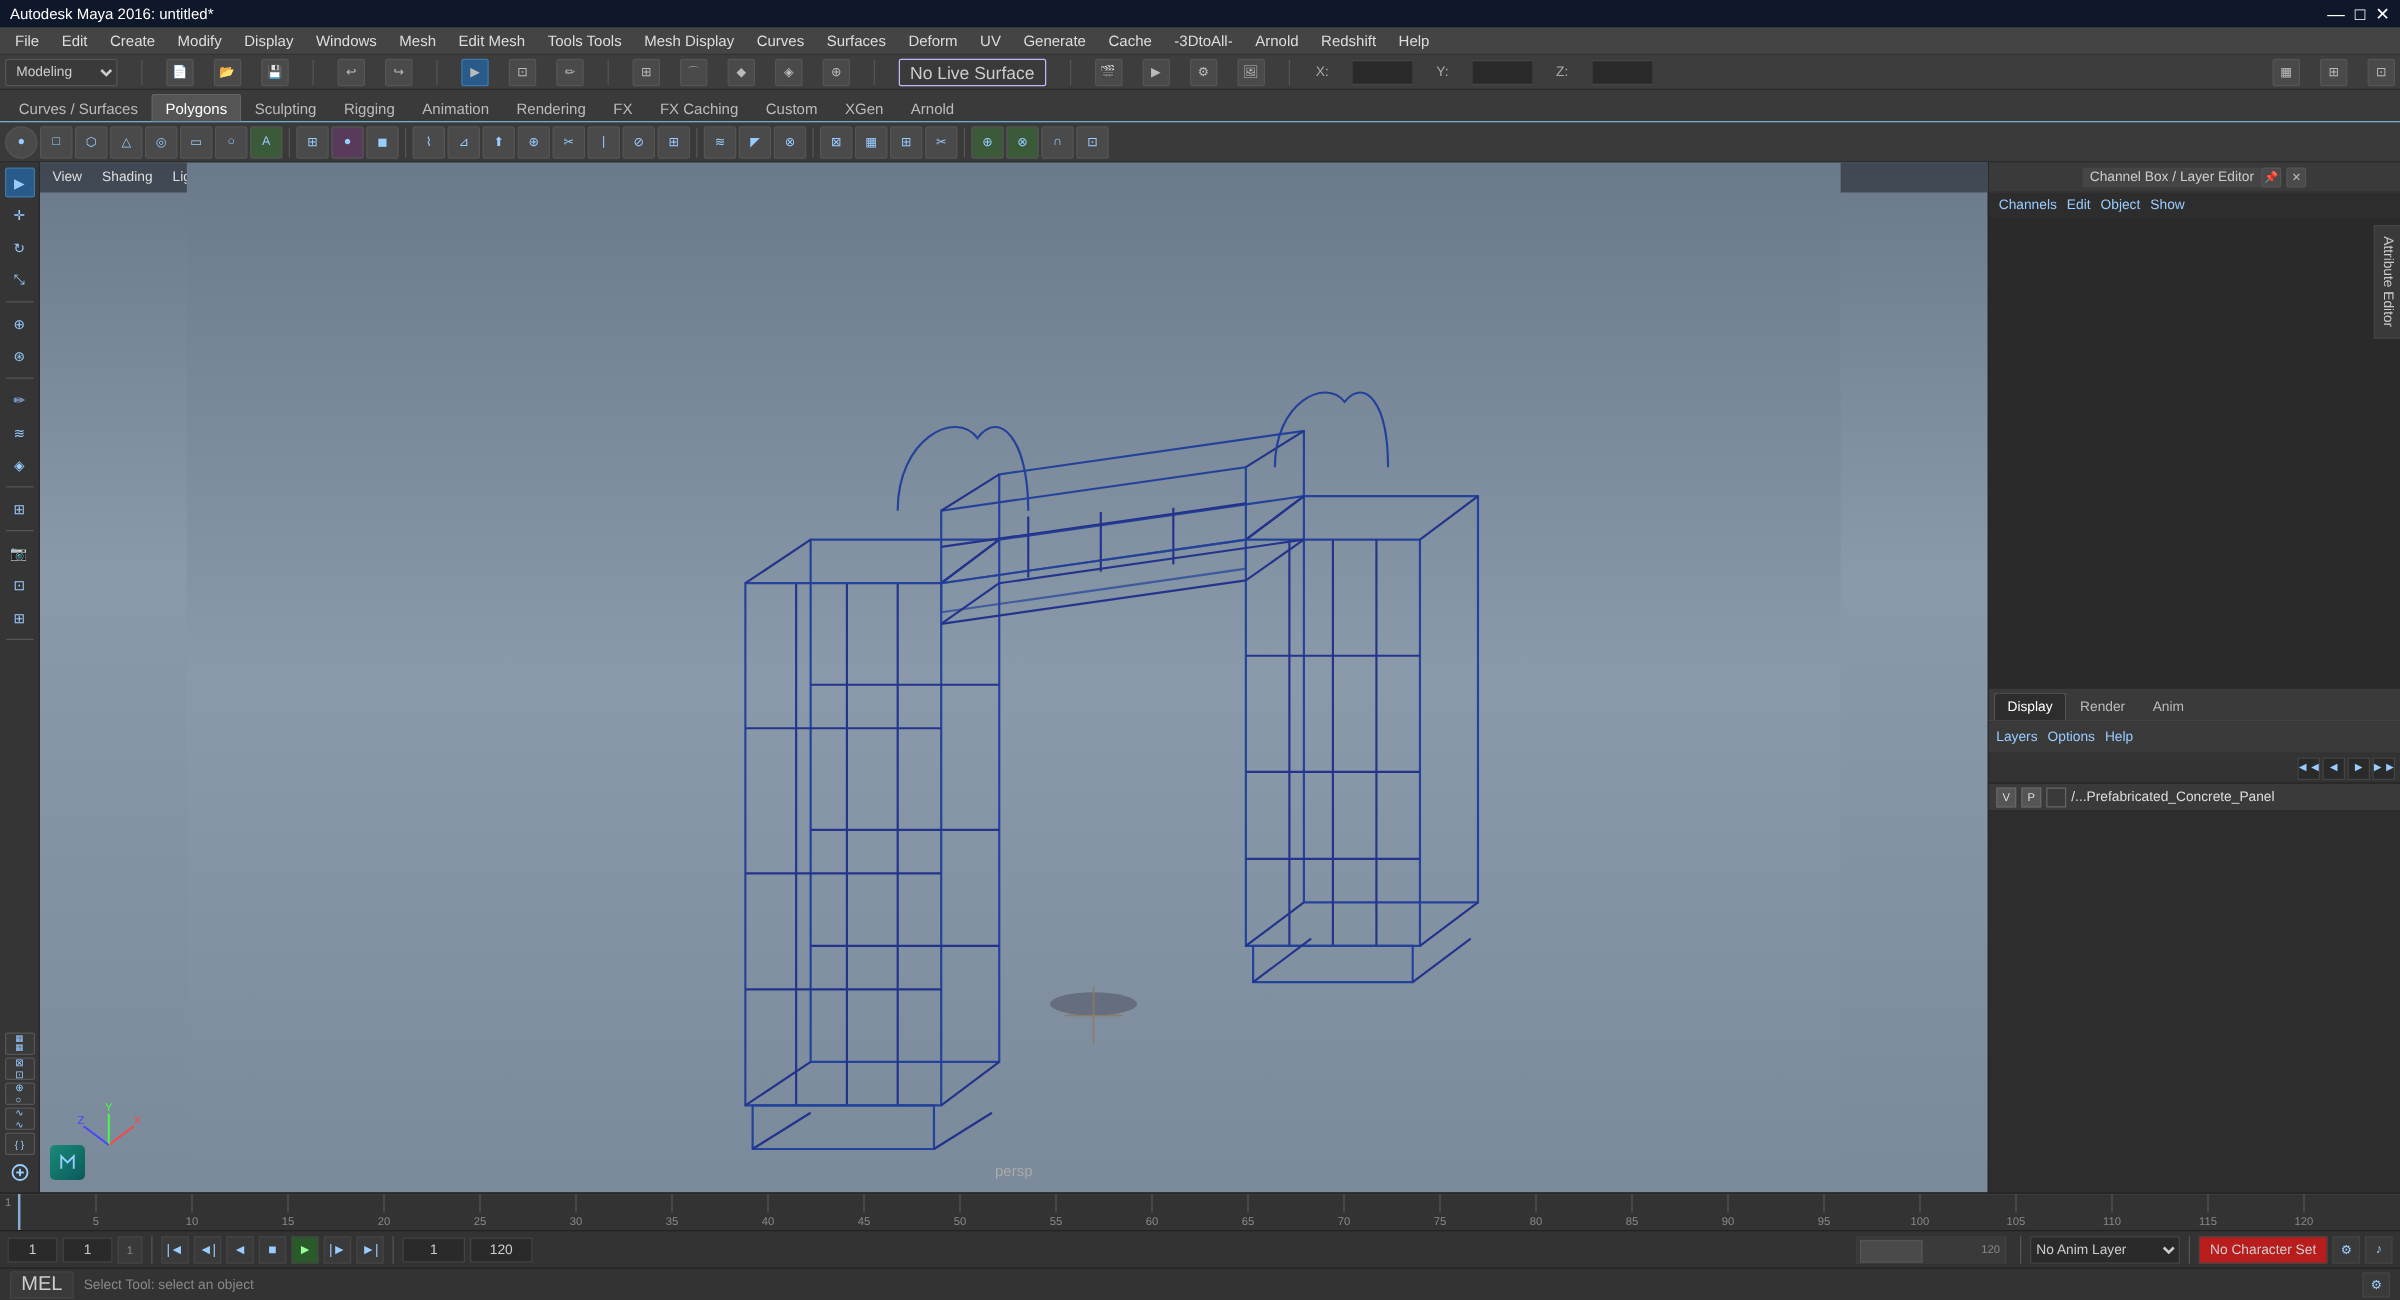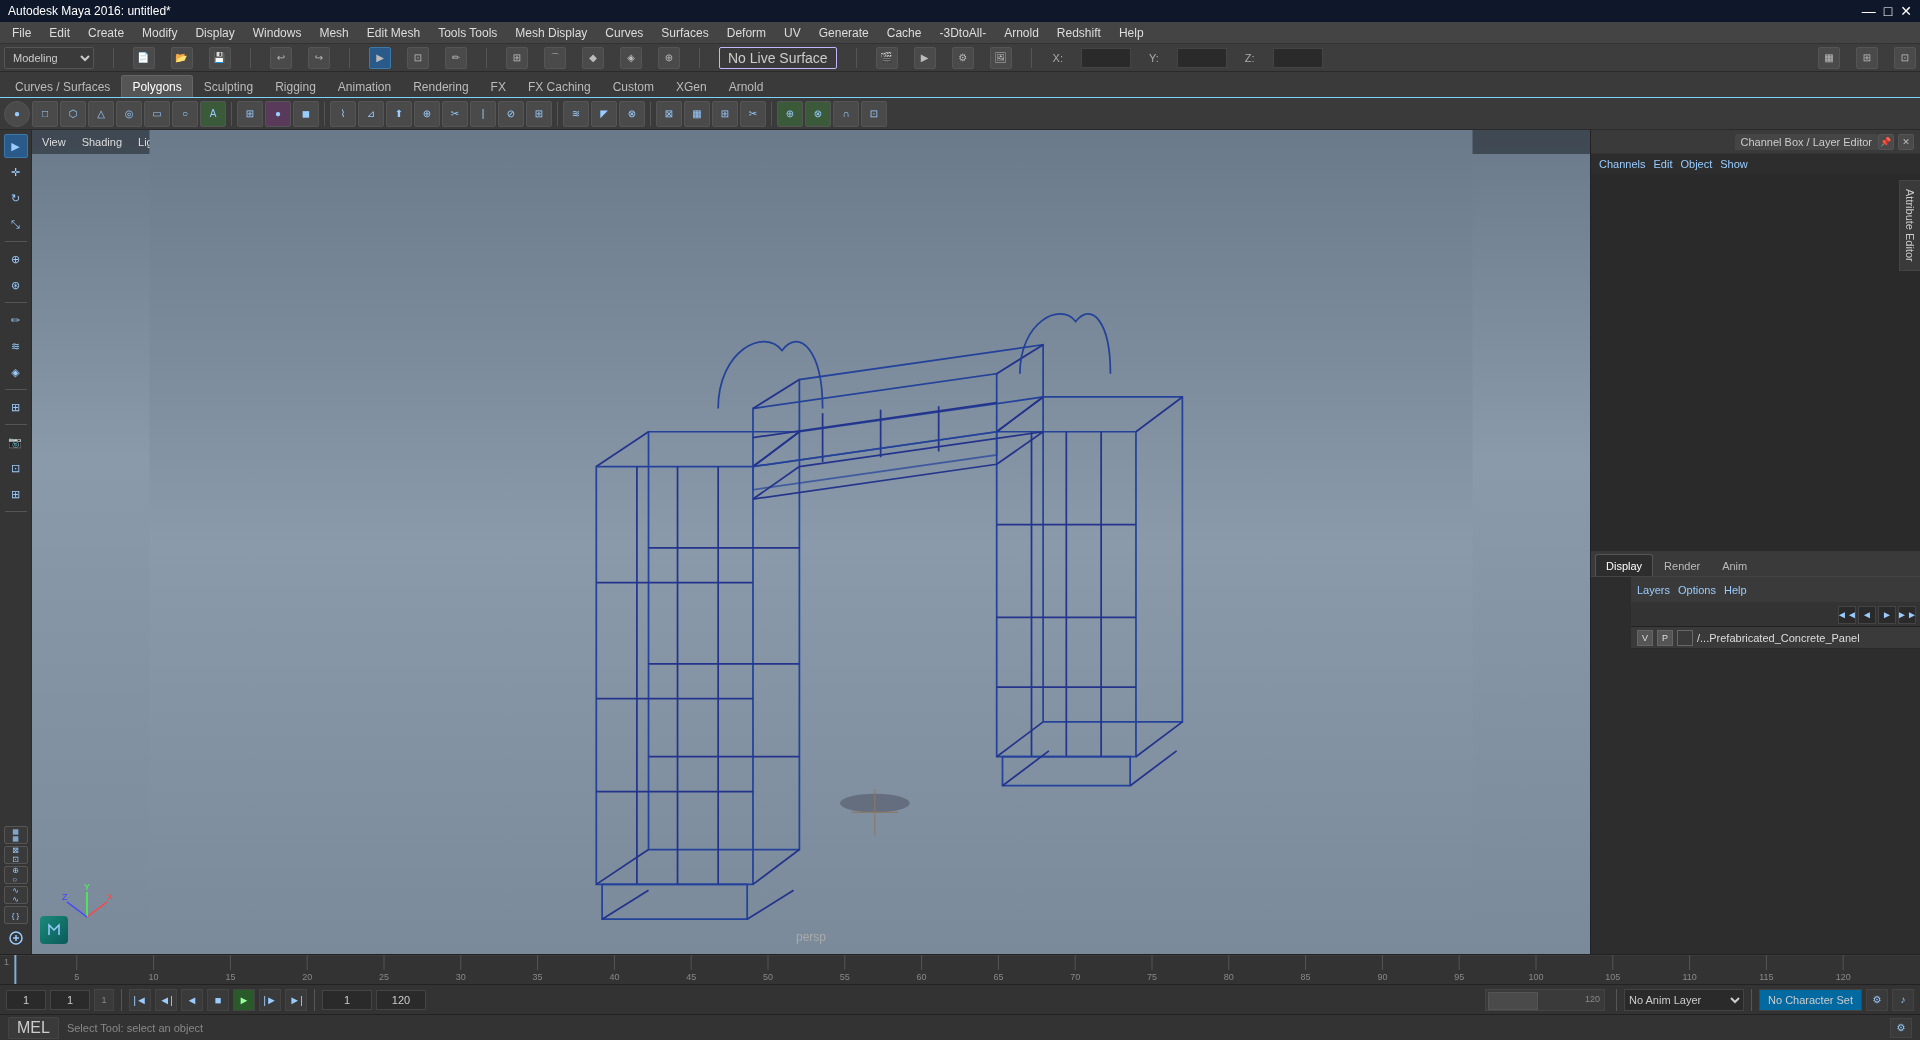--- a/index.html
+++ b/index.html
@@ -174,21 +174,21 @@
     }
     .disp-tab {
       height: 22px; padding: 0 10px; cursor: pointer; font-size: 11px;
       display: flex; align-items: center; color: #bbb;
       border: 1px solid transparent; border-bottom: none;
       border-radius: 3px 3px 0 0;
     }
     .disp-tab.active { background: #2d2d2d; color: #fff; border-color: #555; }
 
     
-    #layers-section { flex: 1; background: #2d2d2d; display: flex; flex-direction: column; padding-left: 40px; }
+    #layers-section { flex: 1; background: #2d2d2d; display: flex; flex-direction: column; }
     #layers-toolbar {
       height: 26px; background: #3a3a3a; display: flex; align-items: center;
       padding: 0 6px; gap: 8px; border-bottom: 1px solid #333;
     }
     .layers-nav-item { color: #9cf; font-size: 11px; cursor: pointer; }
     #layers-control-bar {
       height: 24px; background: #333; display: flex; align-items: center;
       justify-content: flex-end; padding: 0 4px; gap: 2px;
       border-bottom: 1px solid #222;
     }
@@ -219,35 +219,35 @@
     #bottom-toolbar {
       width: 100%; height: 30px; background: #333;
       display: flex; align-items: center; padding: 0 6px; gap: 4px;
       border-top: 1px solid #222;
     }
     .bt-input { height: 20px; width: 40px; background: #2a2a2a; border: 1px solid #444; color: #ccc; font-size: 11px; text-align: center; }
     .bt-sep { width: 1px; height: 22px; background: #555; margin: 0 3px; }
     .anim-input { height: 20px; width: 50px; background: #2a2a2a; border: 1px solid #444; color: #ccc; font-size: 11px; text-align: center; }
     .playback-btn { height: 22px; width: 22px; background: #3a3a3a; border: 1px solid #444; color: #9cf; font-size: 11px; cursor: pointer; display: flex; align-items: center; justify-content: center; }
     .anim-layer-select { height: 22px; width: 120px; background: #2a2a2a; border: 1px solid #444; color: #ccc; font-size: 11px; }
-    .char-set-btn { height: 22px; padding: 0 8px; background: #0369a1; border: 1px solid #444; color: #ccc; font-size: 11px; cursor: pointer; }
+    .char-set-btn { height: 22px; padding: 0 8px; background: #b91c1c; border: 1px solid #444; color: #ccc; font-size: 11px; cursor: pointer; }
 
     
     #status-bar {
       width: 100%; height: 26px; background: #333;
       display: flex; align-items: center; padding: 0 8px;
       border-top: 1px solid #222;
     }
     .status-tab { height: 22px; padding: 0 8px; background: #3a3a3a; border: 1px solid #444; color: #ccc; font-size: 16px; display: flex; align-items: center; cursor: pointer; border-radius: 2px 2px 0 0; }
     .status-text { color: #888; font-size: 11px; padding: 0 8px; }
 
     
     #panel-header {
       height: 24px; background: #3a3a3a;
-      display: flex; align-items: center; justify-content: flex-end;
+      display: flex; align-items: center; justify-content: center;
       padding: 0 6px; border-bottom: 1px solid #333;
     }
     .panel-tab { color: #ccc; font-size: 11px; cursor: pointer; padding: 2px 6px; background: #454545; border-radius: 2px 2px 0 0; }
   </style>
 </head>
 <body>
 
 <div id="title-bar">
   <span>Autodesk Maya 2016: untitled*</span>
   <div id="title-bar-controls">

